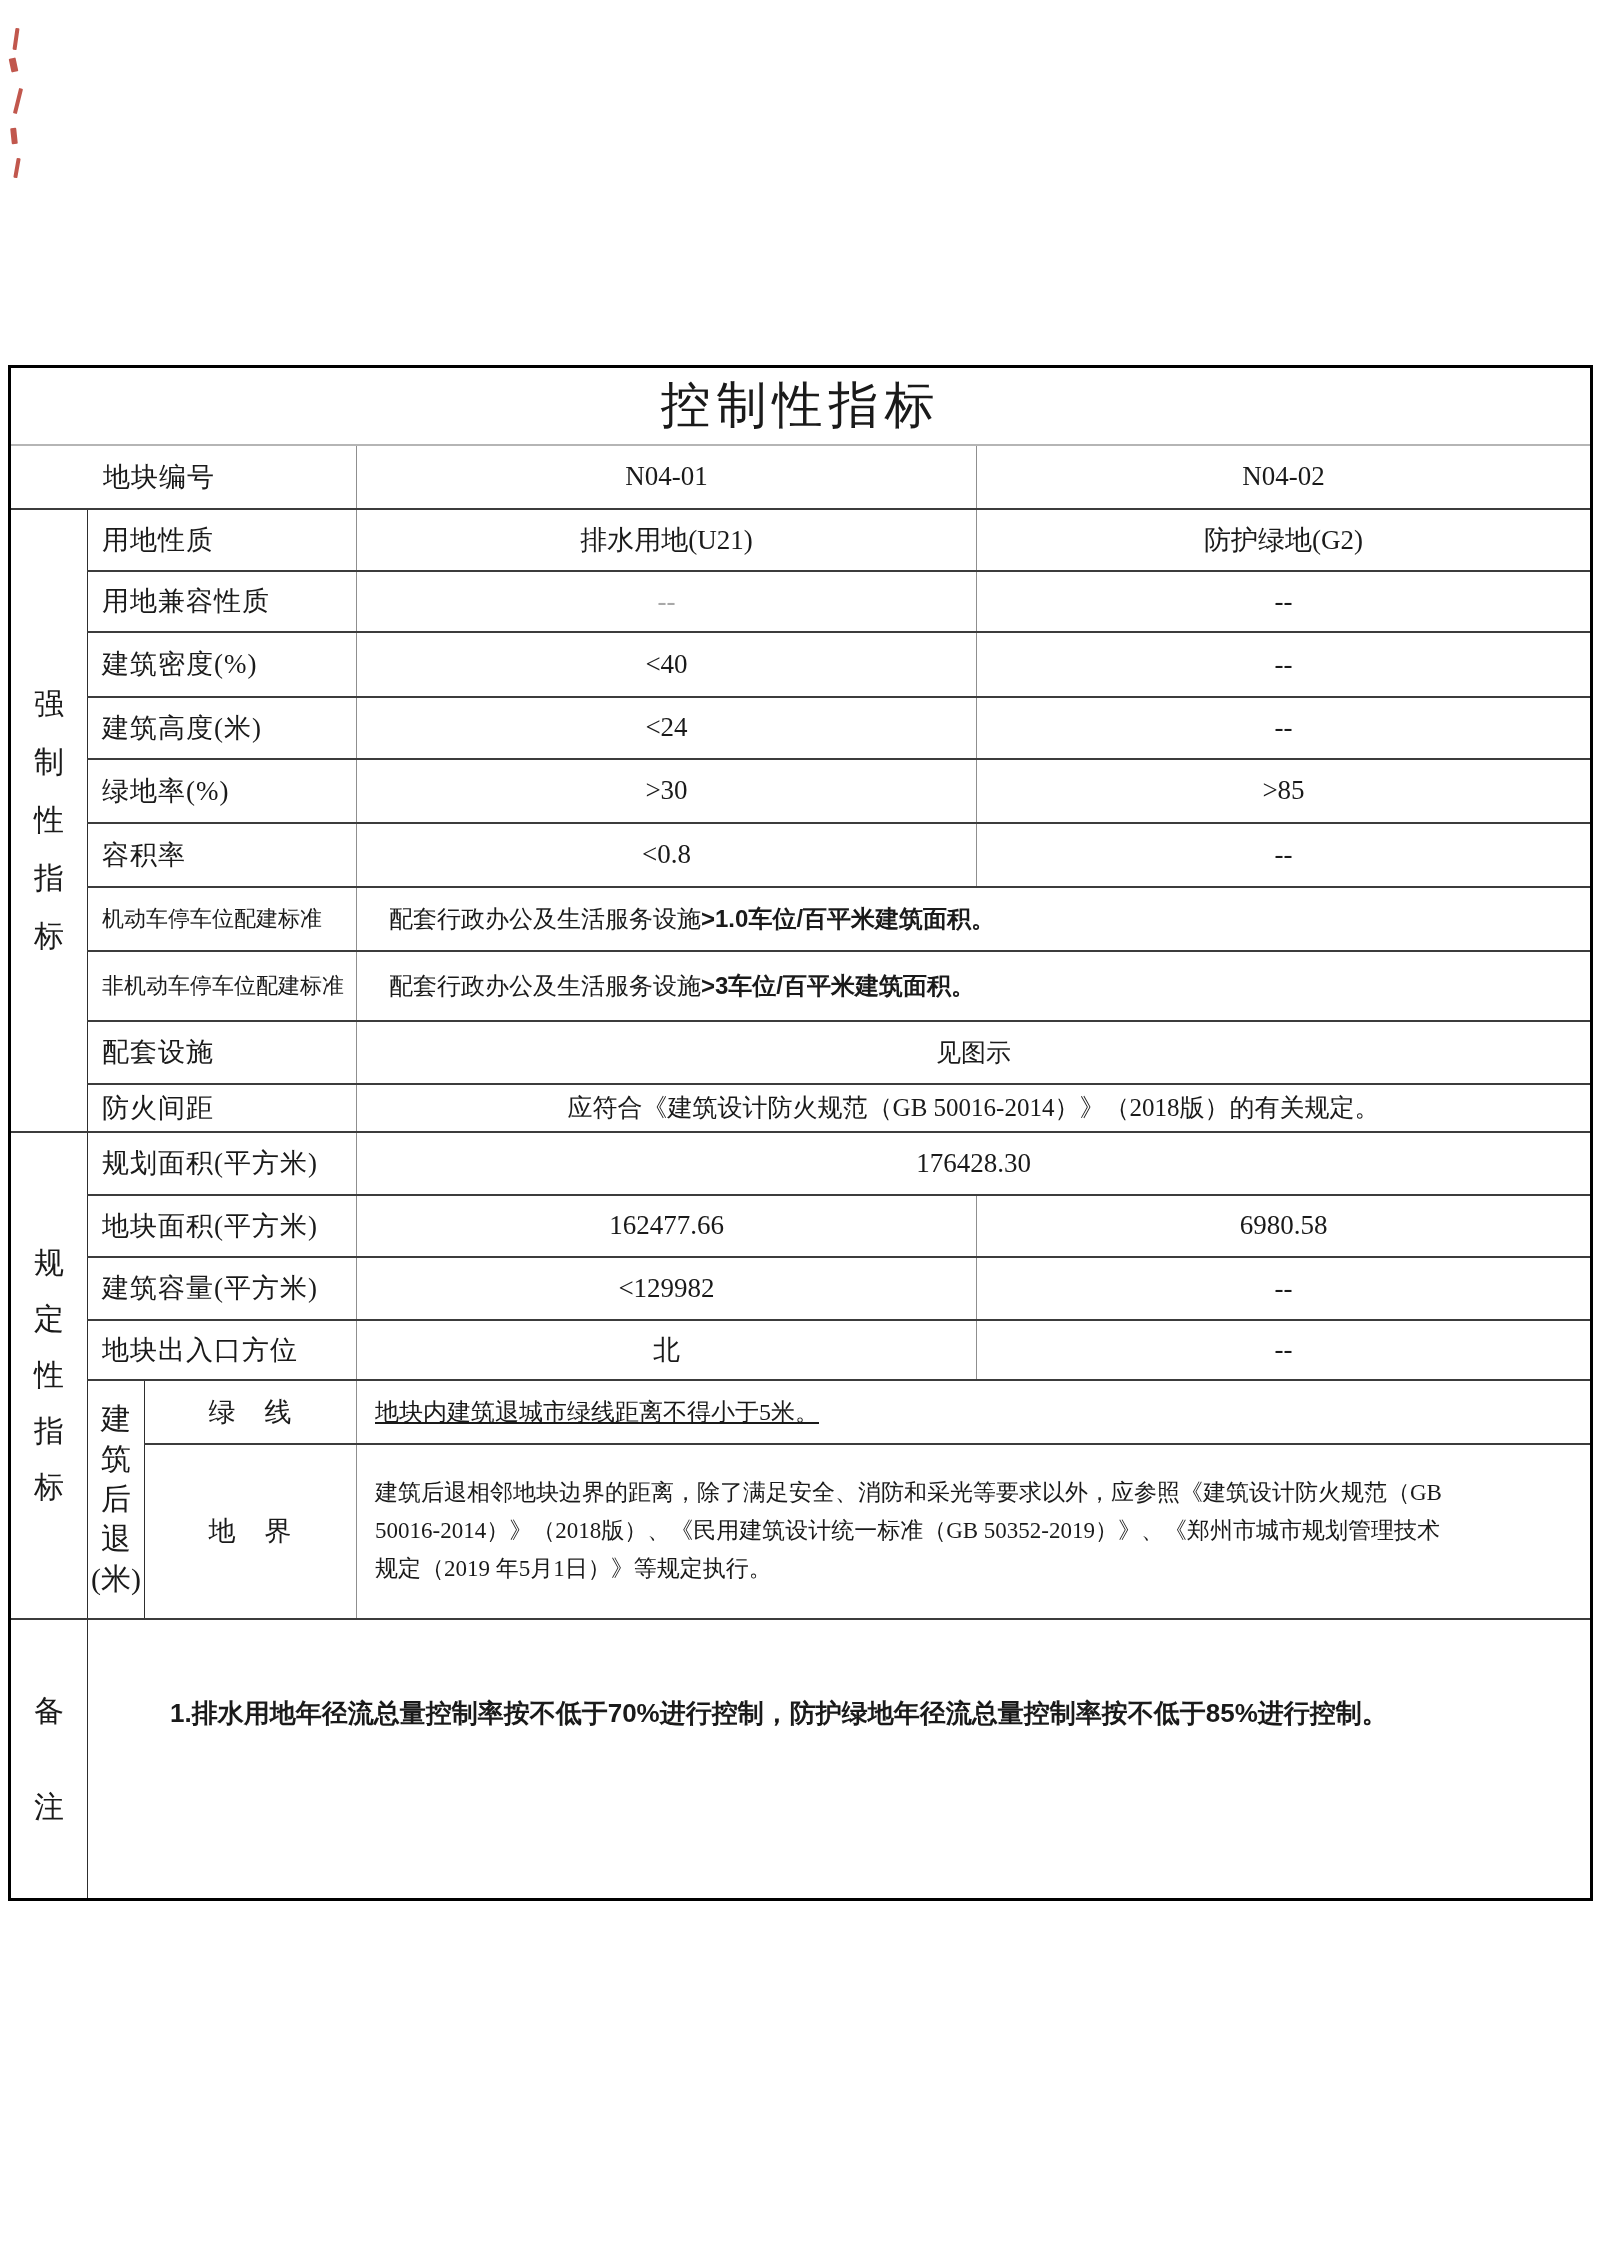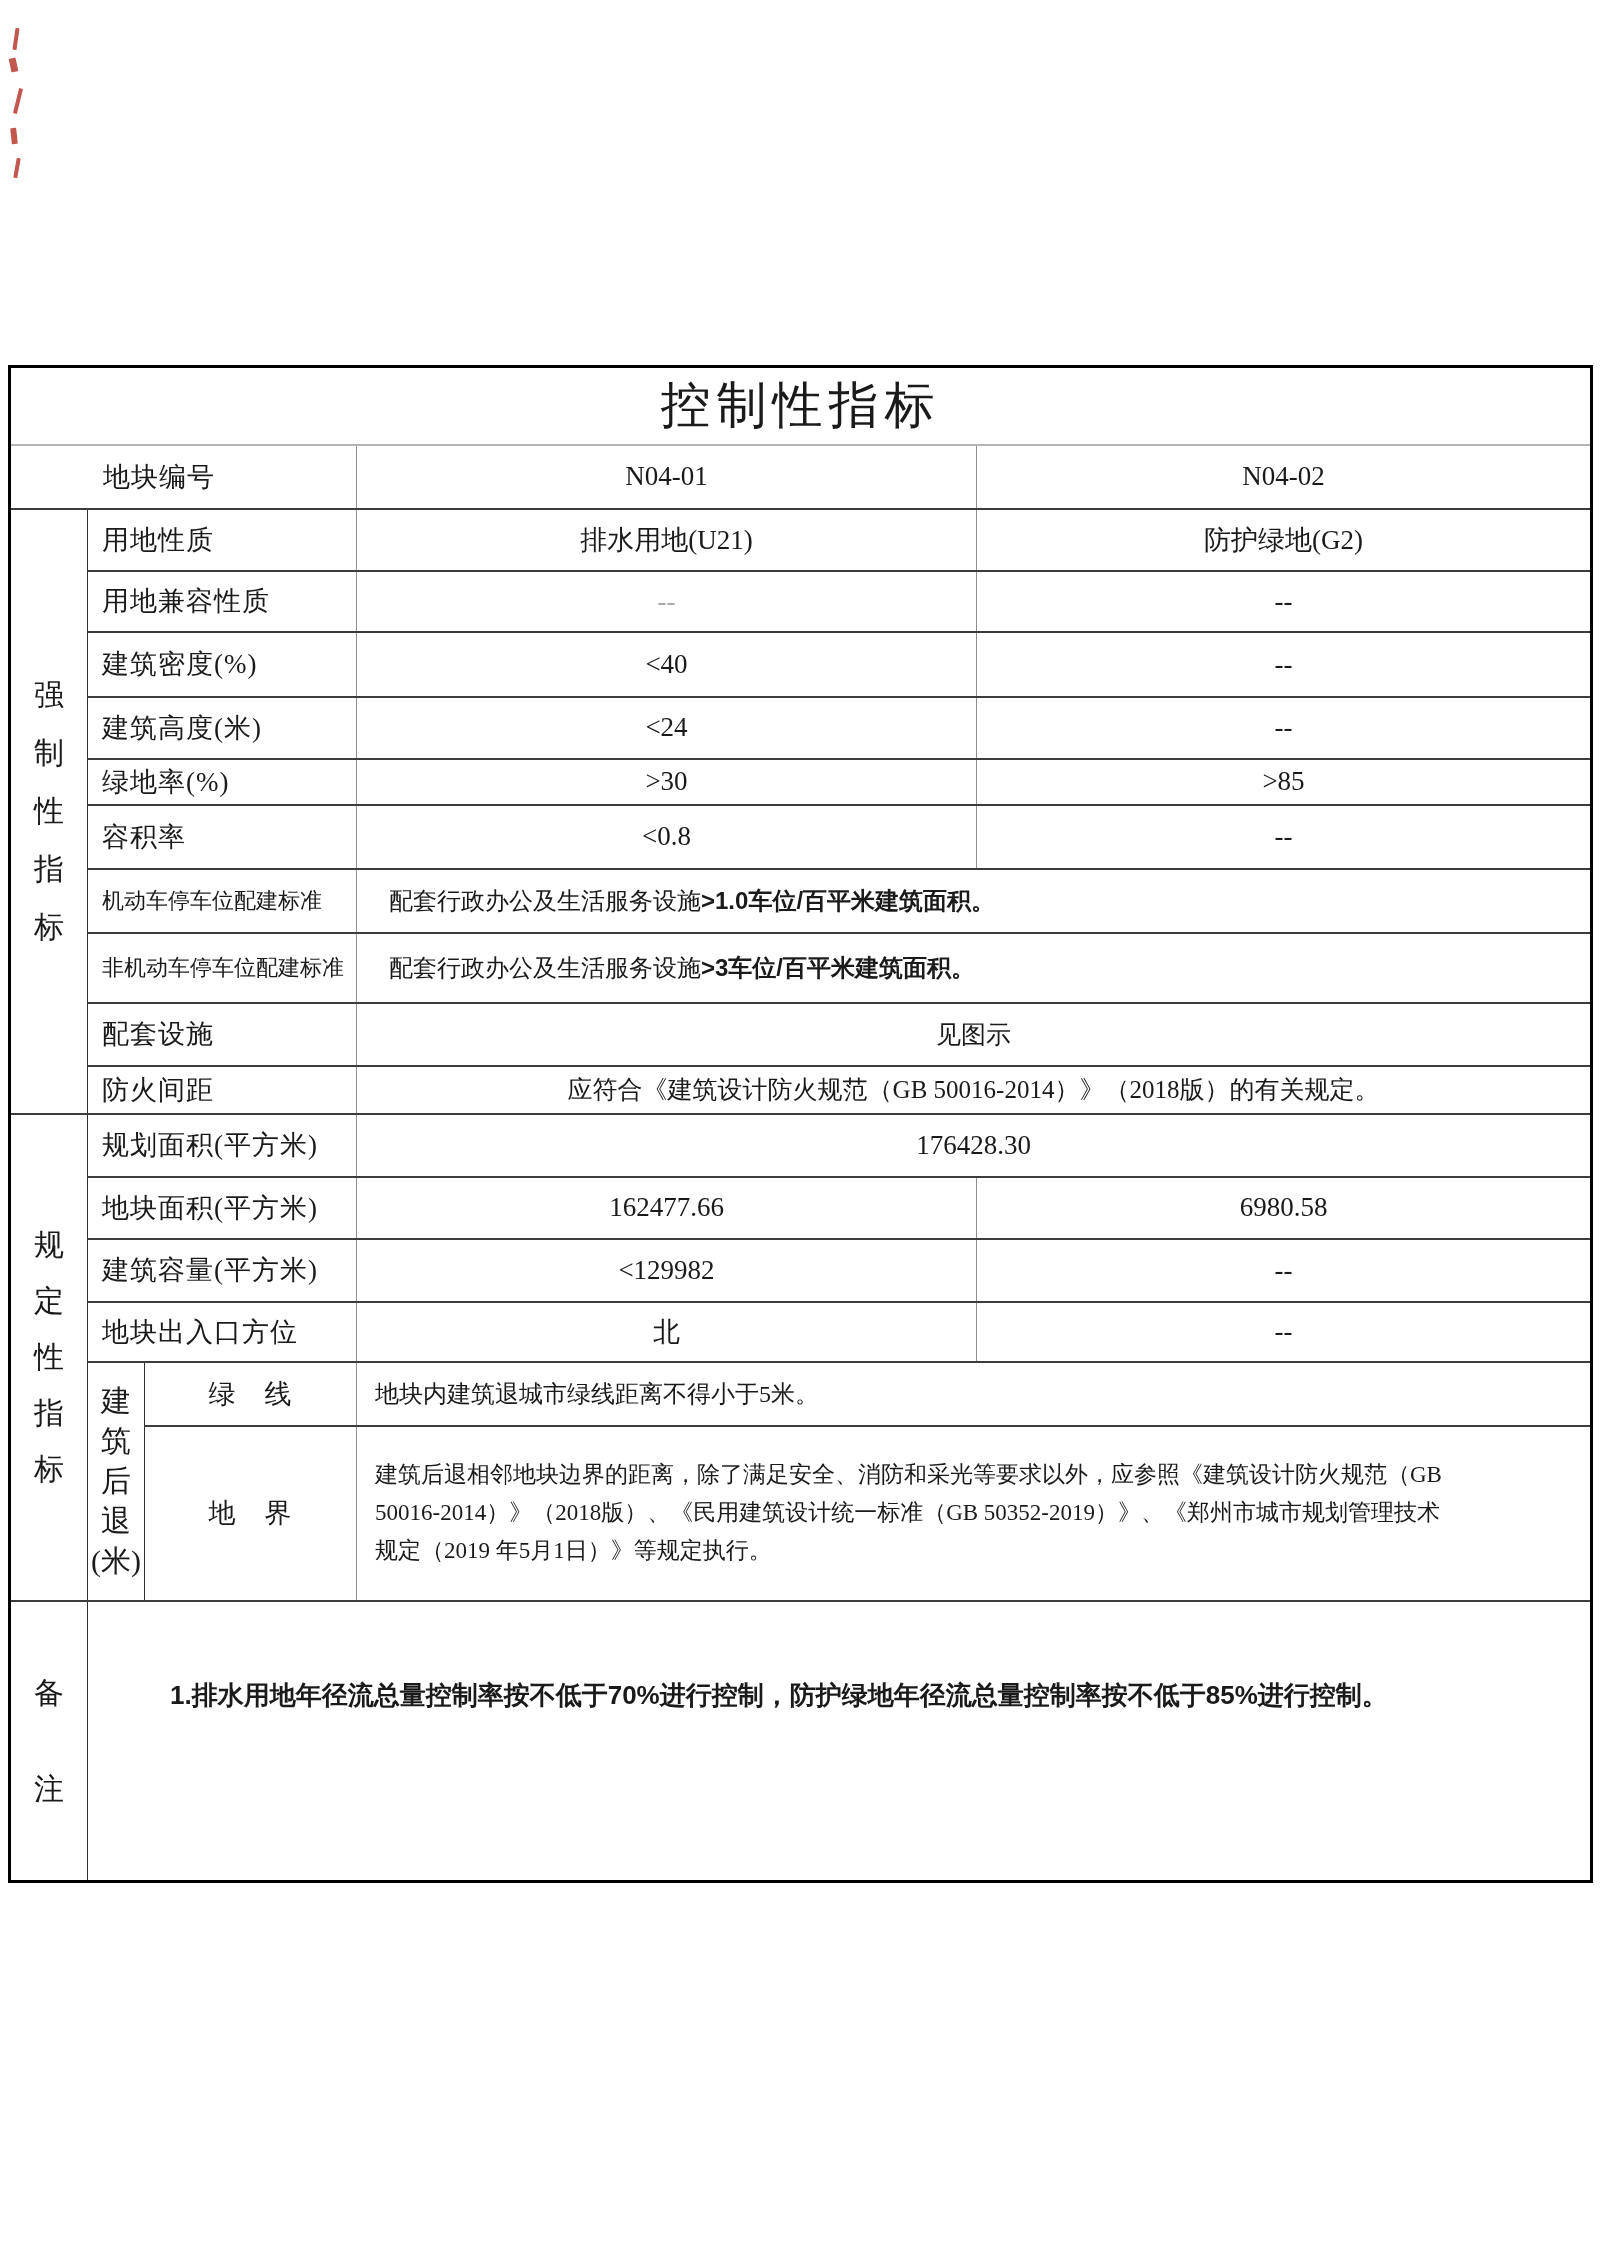--- a/index.html
+++ b/index.html
@@ -70,20 +70,21 @@
   td.para{
     text-align:left;
     font-size:23px;
     padding:8px 18px 8px 18px;
   }
   td.para .pline{line-height:38px;}
   td.green-val{
     text-align:left;
     font-size:24px;
     padding-left:18px;
+    text-decoration:underline;
   }
   td.note-cell{
     vertical-align:top;
     text-align:left;
     font-size:26px;
     padding:76px 30px 0 82px;
   }
   
   .red-mark{
     position:absolute;
@@ -140,21 +141,21 @@
   <tr style="height:65px">
     <td class="lbl" colspan="2">建筑密度(%)</td>
     <td class="val">&lt;40</td>
     <td class="val">--</td>
   </tr>
   <tr style="height:62px">
     <td class="lbl" colspan="2">建筑高度(米)</td>
     <td class="val">&lt;24</td>
     <td class="val">--</td>
   </tr>
-  <tr style="height:46px">
+  <tr style="height:64px">
     <td class="lbl" colspan="2">绿地率(%)</td>
     <td class="val">&gt;30</td>
     <td class="val">&gt;85</td>
   </tr>
   <tr style="height:64px">
     <td class="lbl" colspan="2">容积率</td>
     <td class="val">&lt;0.8</td>
     <td class="val">--</td>
   </tr>
   <tr style="height:64px">

